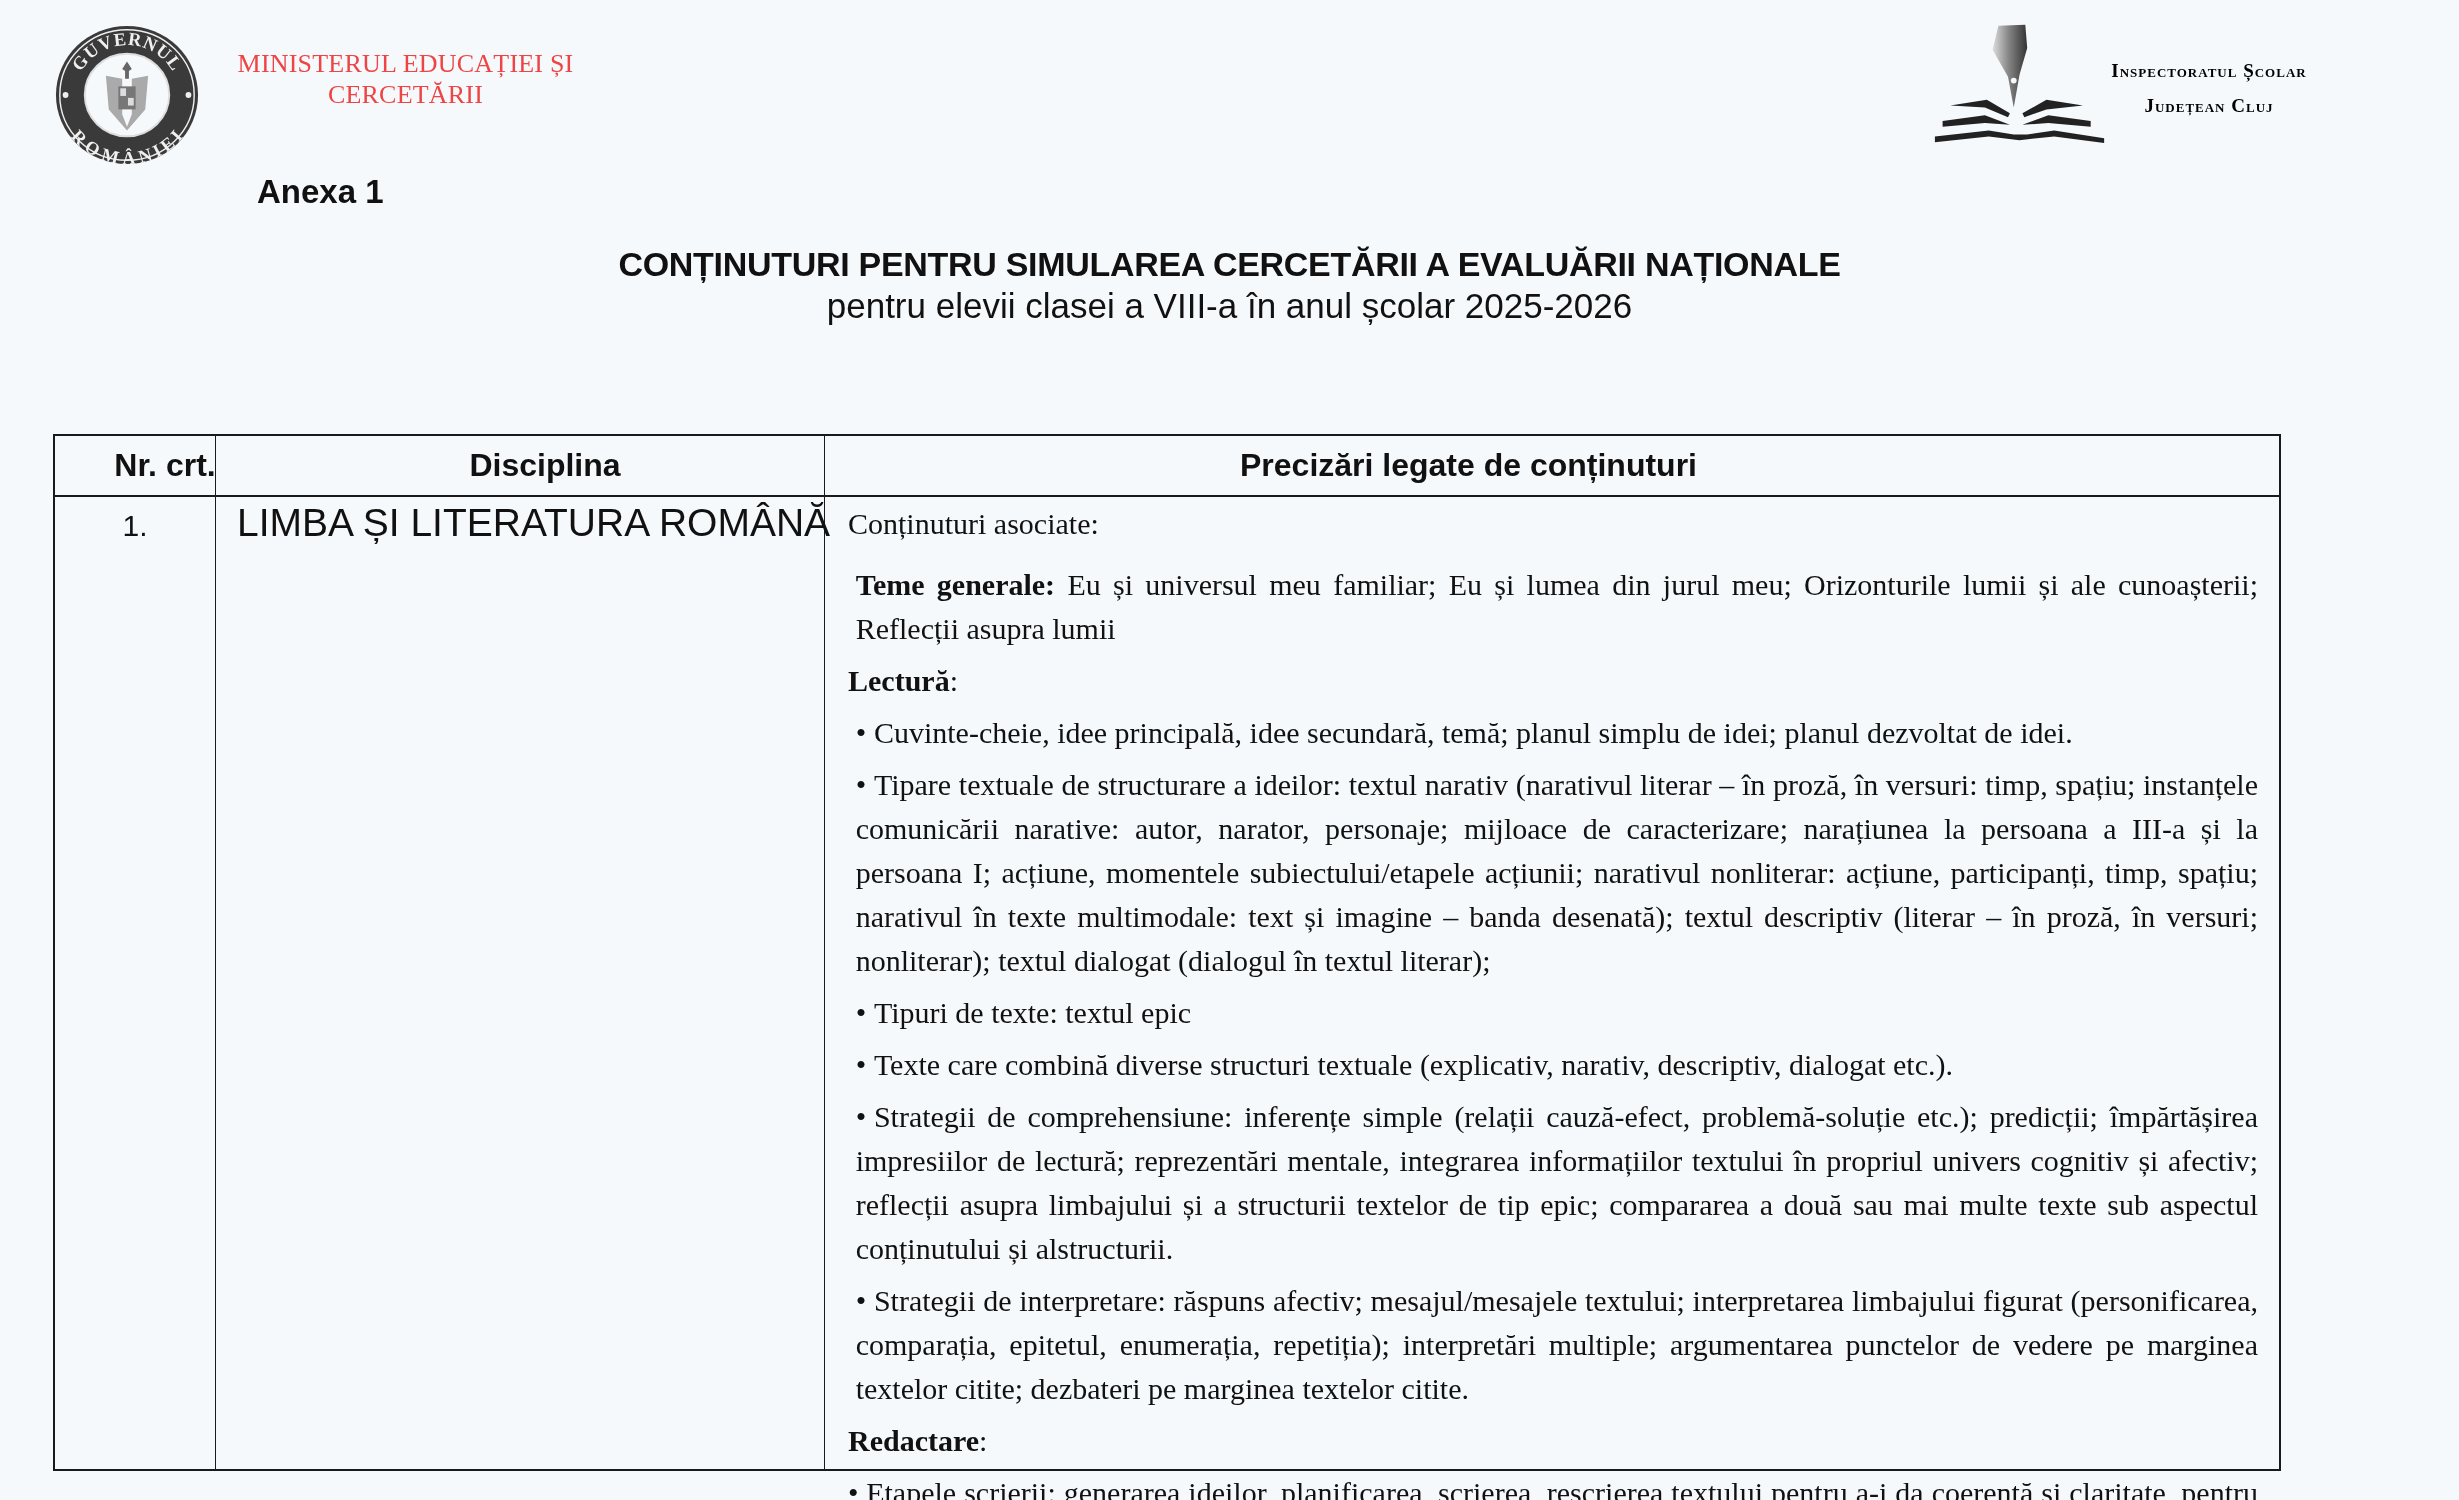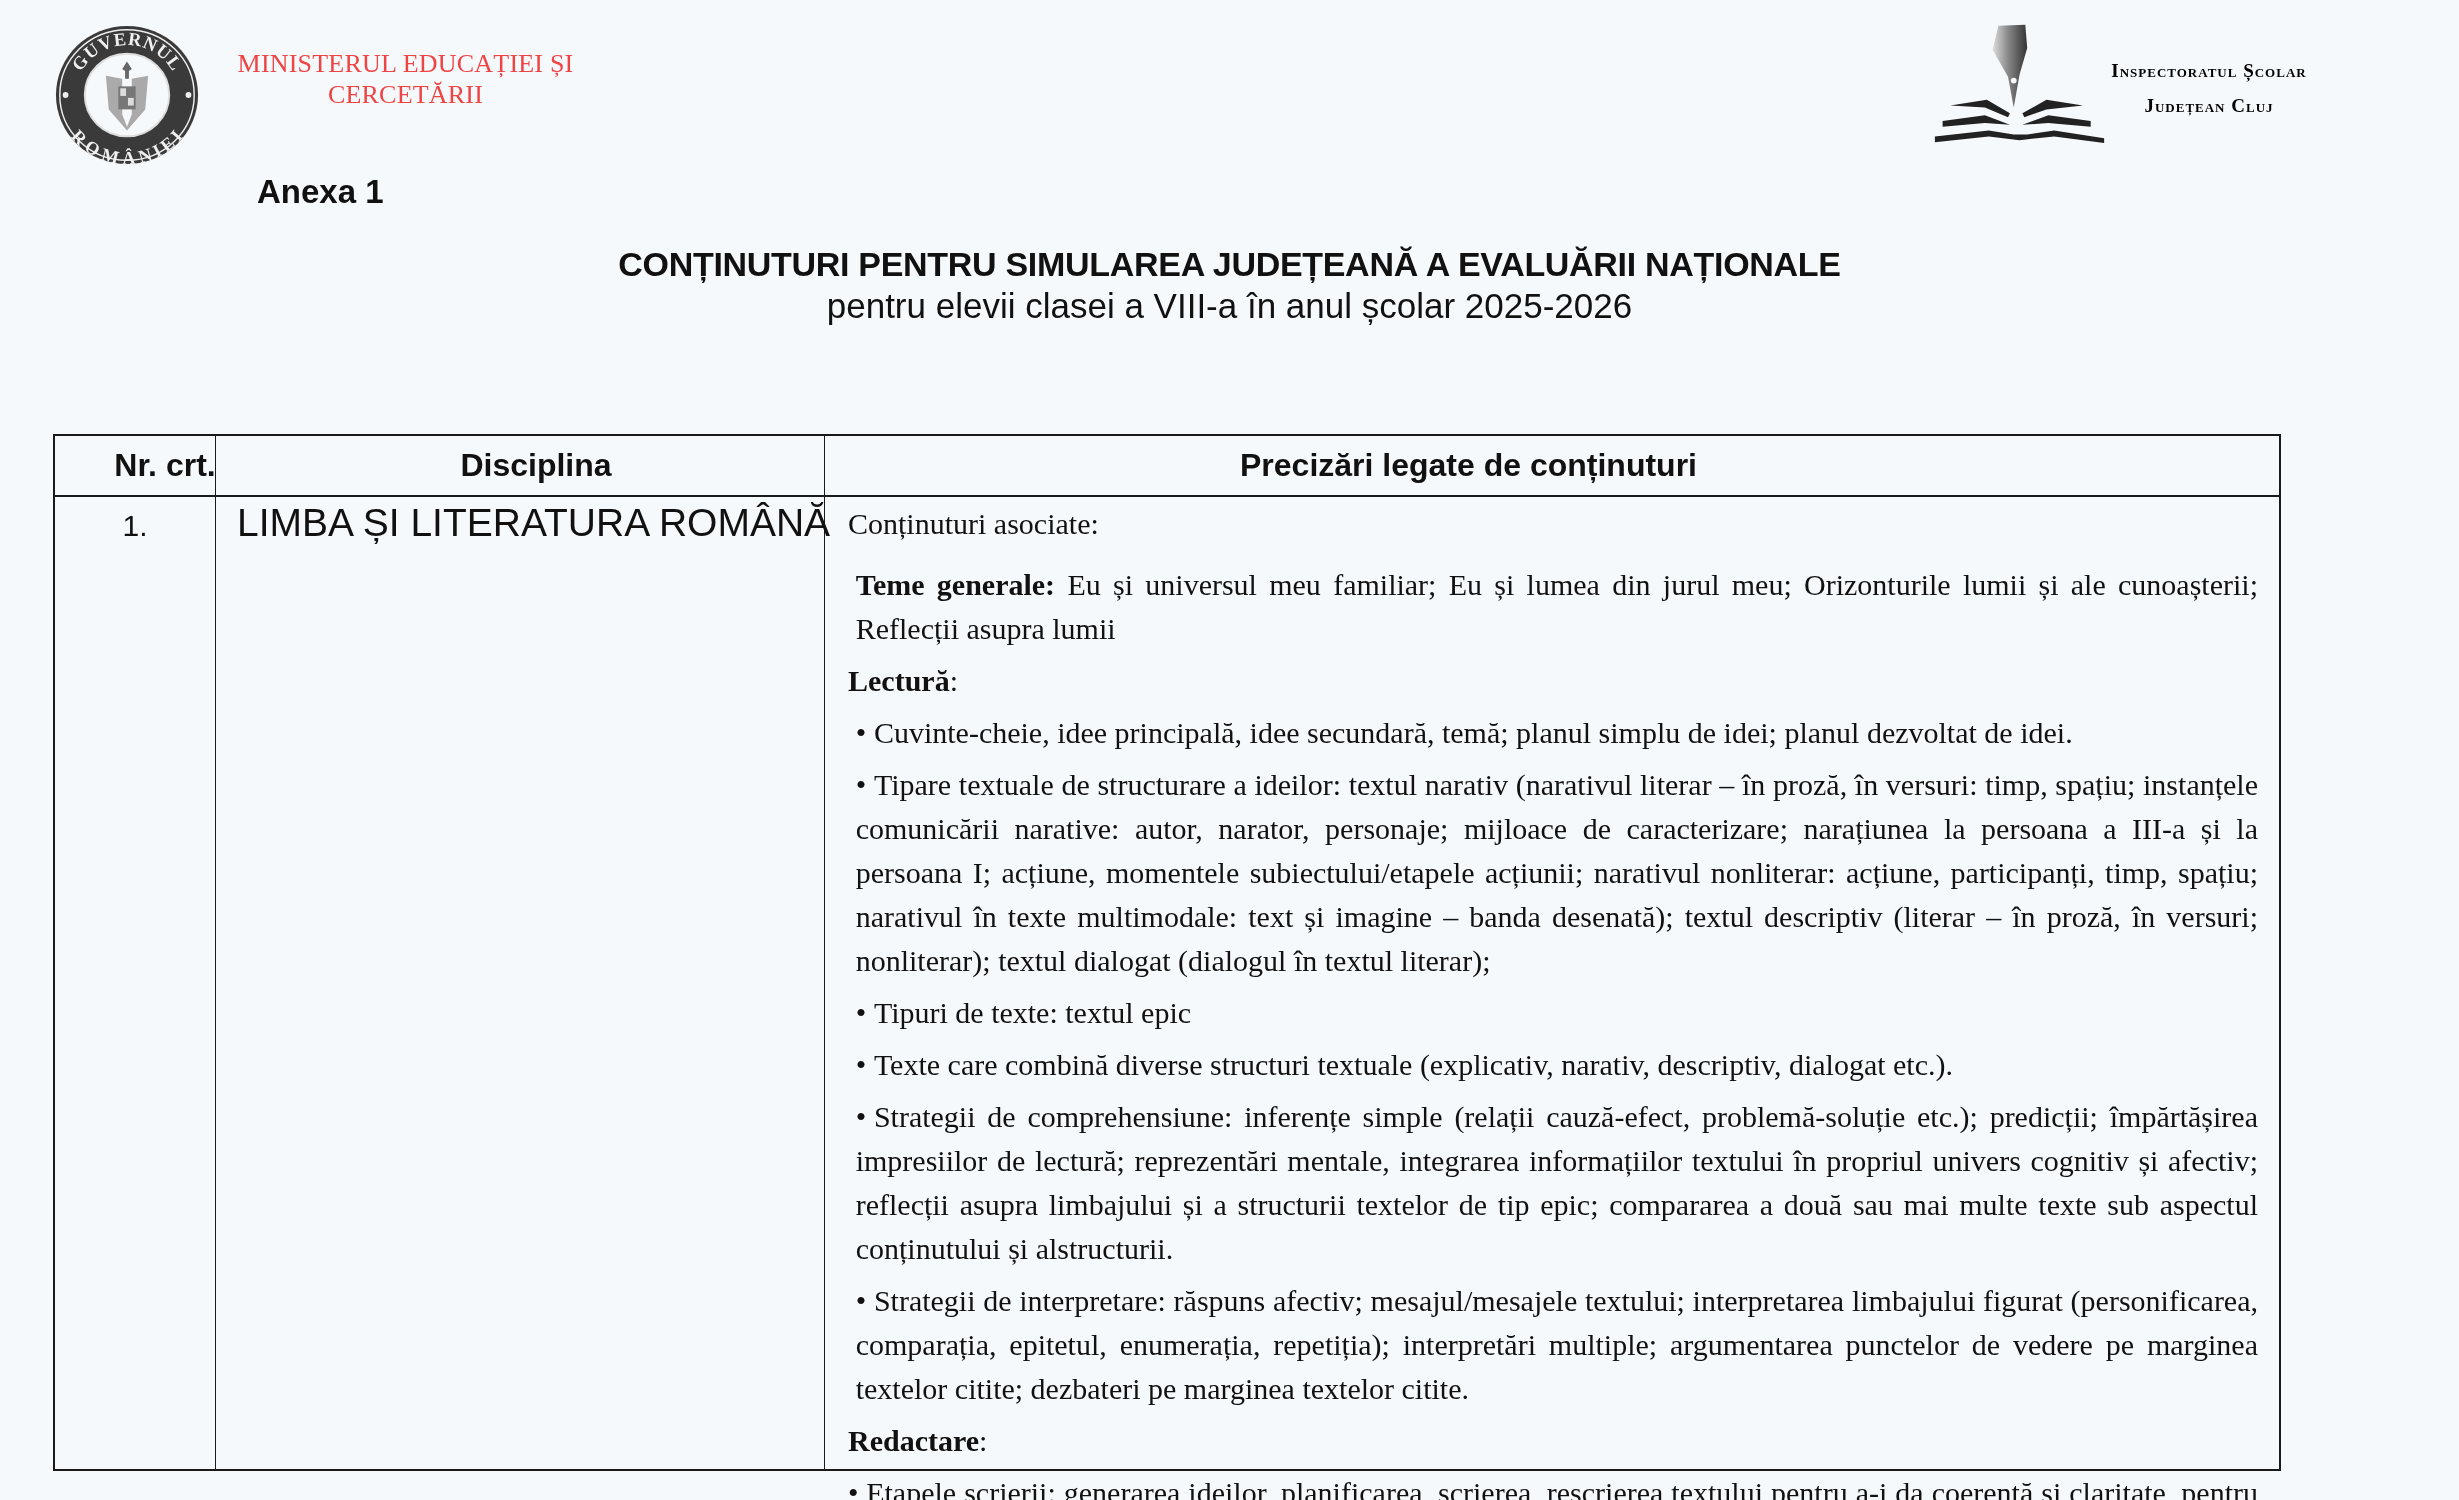--- a/index.html
+++ b/index.html
@@ -114,30 +114,30 @@
   <path d="M 95 108 L 122 98 L 166 104 L 166 110 L 122 106 Z" fill="#222"></path>
   <path d="M 4 120 L 60 114 L 86 118 L 100 118 L 128 114 L 180 122 L 180 127 L 128 120 L 92 124 L 60 120 L 4 126 Z" fill="#222"></path>
 </svg>
 
 <div class="isj-text">
   <div>Inspectoratul Școlar</div>
   <div>Județean Cluj</div>
 </div>
 
 <div class="annex">Anexa 1</div>
-<div class="doc-title">CONȚINUTURI PENTRU SIMULAREA JUDEȚEANĂ A EVALUĂRII NAȚIONALE</div>
+<div class="doc-title">CONȚINUTURI PENTRU SIMULAREA CERCETĂRII A EVALUĂRII NAȚIONALE</div>
 <div class="doc-subtitle">pentru elevii clasei a VIII-a în anul școlar 2025-2026</div>
 
 <div class="tbl">
   <div class="vline" style="left:160px"></div>
   <div class="vline" style="left:769px"></div>
   <div class="hline"></div>
 
   <div class="th" style="left:0;width:160px">Nr. crt.</div>
-  <div class="th" style="left:147px;width:608px">Disciplina</div>
+  <div class="th" style="left:156px;width:608px">Disciplina</div>
   <div class="th" style="left:769px;width:1229px">Precizări legate de conținuturi</div>
 
   <div class="td-nr">1.</div>
   <div class="td-disc">LIMBA ȘI LITERATURA ROMÂNĂ</div>
 
   <div class="td-content">
     <p class="assoc">Conținuturi asociate:</p>
     <p class="ind"><span class="bold">Teme generale:</span><span> Eu și universul meu familiar; Eu și lumea din jurul meu; Orizonturile lumii și ale cunoașterii; Reflecții asupra lumii</span></p>
     <p><span class="bold">Lectură</span>:</p>
     <p class="bullet ind">Cuvinte-cheie, idee principală, idee secundară, temă; planul simplu de idei; planul dezvoltat de idei.</p>

